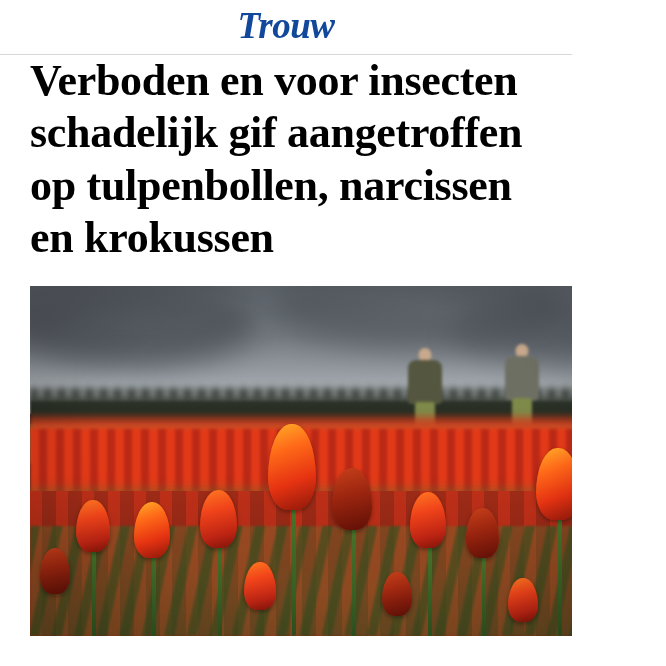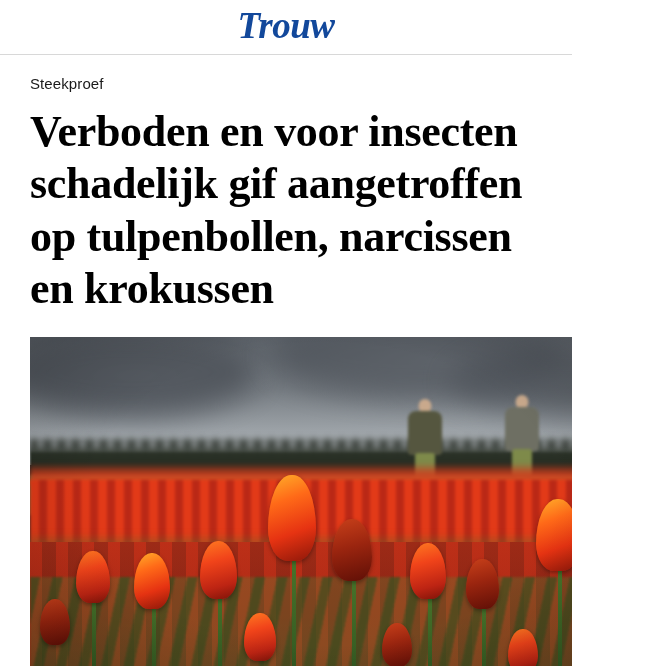--- a/index.html
+++ b/index.html
@@ -225,21 +225,20 @@
 </head>
 <body>
 
 <div class="page">
 
   <header class="masthead">
     <div class="logo">Trouw</div>
   </header>
 
   <main class="article">
-    <div class="kicker">Steekproef</div>
     <h1 class="headline">Verboden en voor insecten schadelijk gif aangetroffen op tulpenbollen, narcissen en krokussen</h1>
 
     <figure class="photo" style="margin:0;">
       <div class="sky"></div>
       <div class="cloud-dark" style="left:-30px; top:-10px; width:260px; height:90px;"></div>
       <div class="cloud-dark" style="left:240px; top:-24px; width:300px; height:86px; opacity:0.7;"></div>
       <div class="cloud-dark" style="left:420px; top:10px; width:240px; height:70px; opacity:0.6;"></div>
 
       <div class="treeline"></div>
       <div class="field-far"></div>

